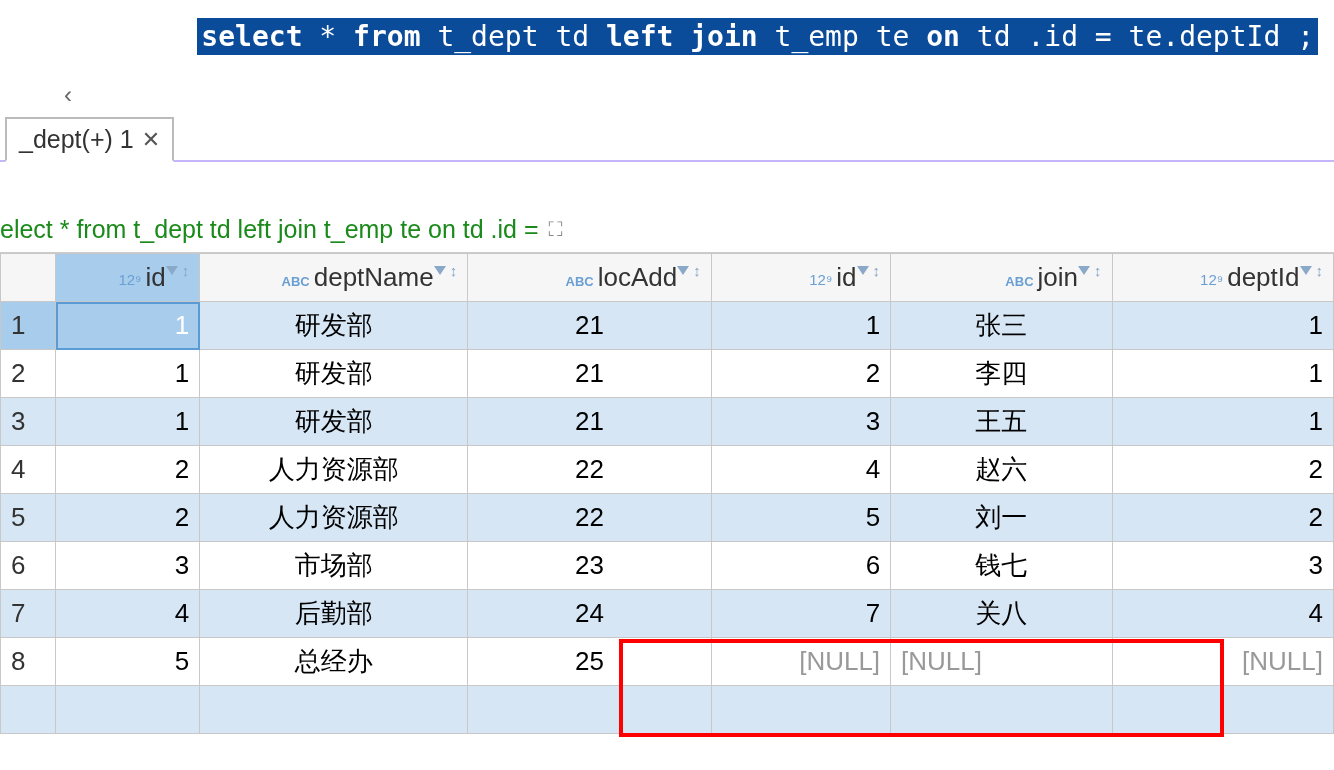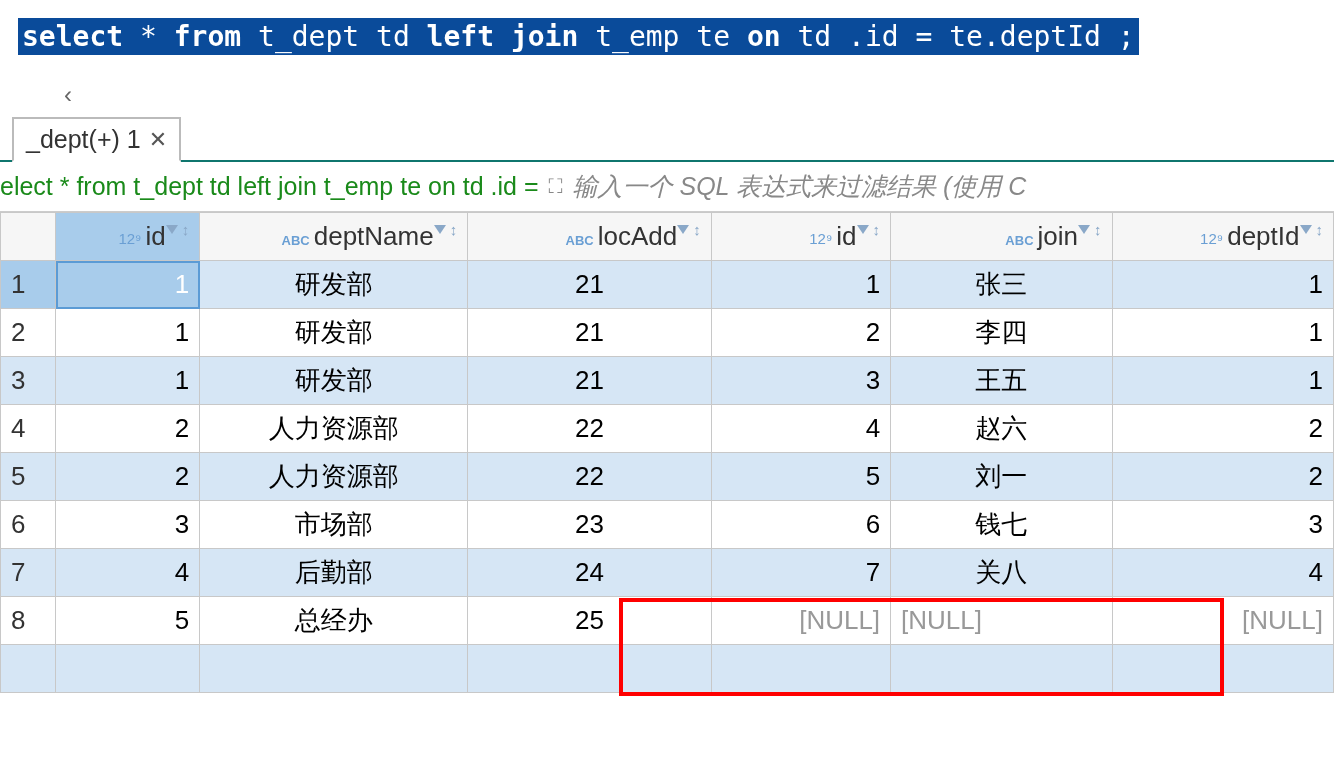--- a/index.html
+++ b/index.html
@@ -1,26 +1,26 @@
 <!DOCTYPE html>
 <html><head>
 <meta charset="utf-8">
 <style>
 * { margin: 0; padding: 0; box-sizing: border-box; }
 body { font-family: Arial, "Microsoft YaHei", sans-serif; background: #fff; width: 1334px; height: 770px; overflow: hidden; }
-.sql-editor { padding: 18px 4px 18px 18px; background: #fff; }
+.sql-editor { padding: 18px 16px 18px 18px; background: #fff; text-align: right; }
 .sql-line { display: inline-block; font-family: Consolas, monospace; font-size: 28px; background: #0a4b9a; color: #fff; padding: 2px 4px; white-space: nowrap; }
 .sql-line .kw { font-weight: bold; color: #fff; }
 .sql-line .tbl { color: #fff; }
 .nav-back { padding: 8px 0 8px 64px; }
 .nav-back-icon { font-size: 24px; color: #666; cursor: pointer; }
-.tab-bar { border-bottom: 2px solid #0f766e; display: flex; align-items: flex-end; padding-left: 12px; }
+.tab-bar { border-bottom: 2px solid #c4b5fd; display: flex; align-items: flex-end; padding-left: 5px; }
 .tab { display: flex; align-items: center; border: 2px solid #bbb; border-bottom: 2px solid #fff; padding: 6px 12px; font-size: 25px; color: #333; background: #fff; margin-bottom: -2px; cursor: pointer; }
 .tab-close { margin-left: 8px; font-size: 22px; color: #555; }
-.query-bar { display: flex; align-items: center; padding: 8px 0 8px 0; font-size: 25px; border-bottom: 1px solid #ccc; white-space: nowrap; overflow: hidden; }
+.query-bar { display: flex; align-items: center; padding: 8px 0 8px 0; font-size: 25px; border-bottom: 1px solid #ccc; white-space: nowrap; overflow: hidden; margin-top: 45px; }
 .query-text { color: #1a8a1a; font-family: Arial; margin-right: 10px; }
 .expand-icon { color: #888; font-size: 20px; margin-right: 10px; display: inline-block; }
 .filter-input { color: #888; font-style: italic; font-size: 25px; }
 .grid { width: 100%; border-collapse: collapse; }
 .grid th, .grid td { border: 1px solid #c8c8c8; font-size: 26px; padding: 6px 10px; height: 48px; }
 .grid th { background: #f6f6f6; font-weight: normal; color: #333; text-align: right; position: relative; }
 .grid .rownum { background: #f6f6f6; text-align: left; width: 50px; color: #333; padding-left: 10px; }
 .grid .num { text-align: right; padding-right: 10px; }
 .grid .txt { text-align: center; }
 .grid .null { color: #999; text-align: right; padding-right: 10px; }
@@ -60,21 +60,20 @@
 <div class="tab-bar">
   <div class="tab">
     <span>_dept(+) 1</span>
     <span class="tab-close">✕</span>
   </div>
 </div>
 
 <div class="query-bar">
   <span class="query-text">elect * from t_dept td left join t_emp te on td .id =</span>
   <span class="expand-icon">⛶</span>
-  <span class="filter-input">输入一个 SQL 表达式来过滤结果 (使用 C</span>
 </div>
 
 <div class="grid-wrap">
 <table class="grid">
   <thead>
     <tr>
       <th class="rownum"></th>
       <th class="col-id1 sel-header">
         <span class="col-icon">12⁹</span><span>id</span>
         <span class="filter-sort">

